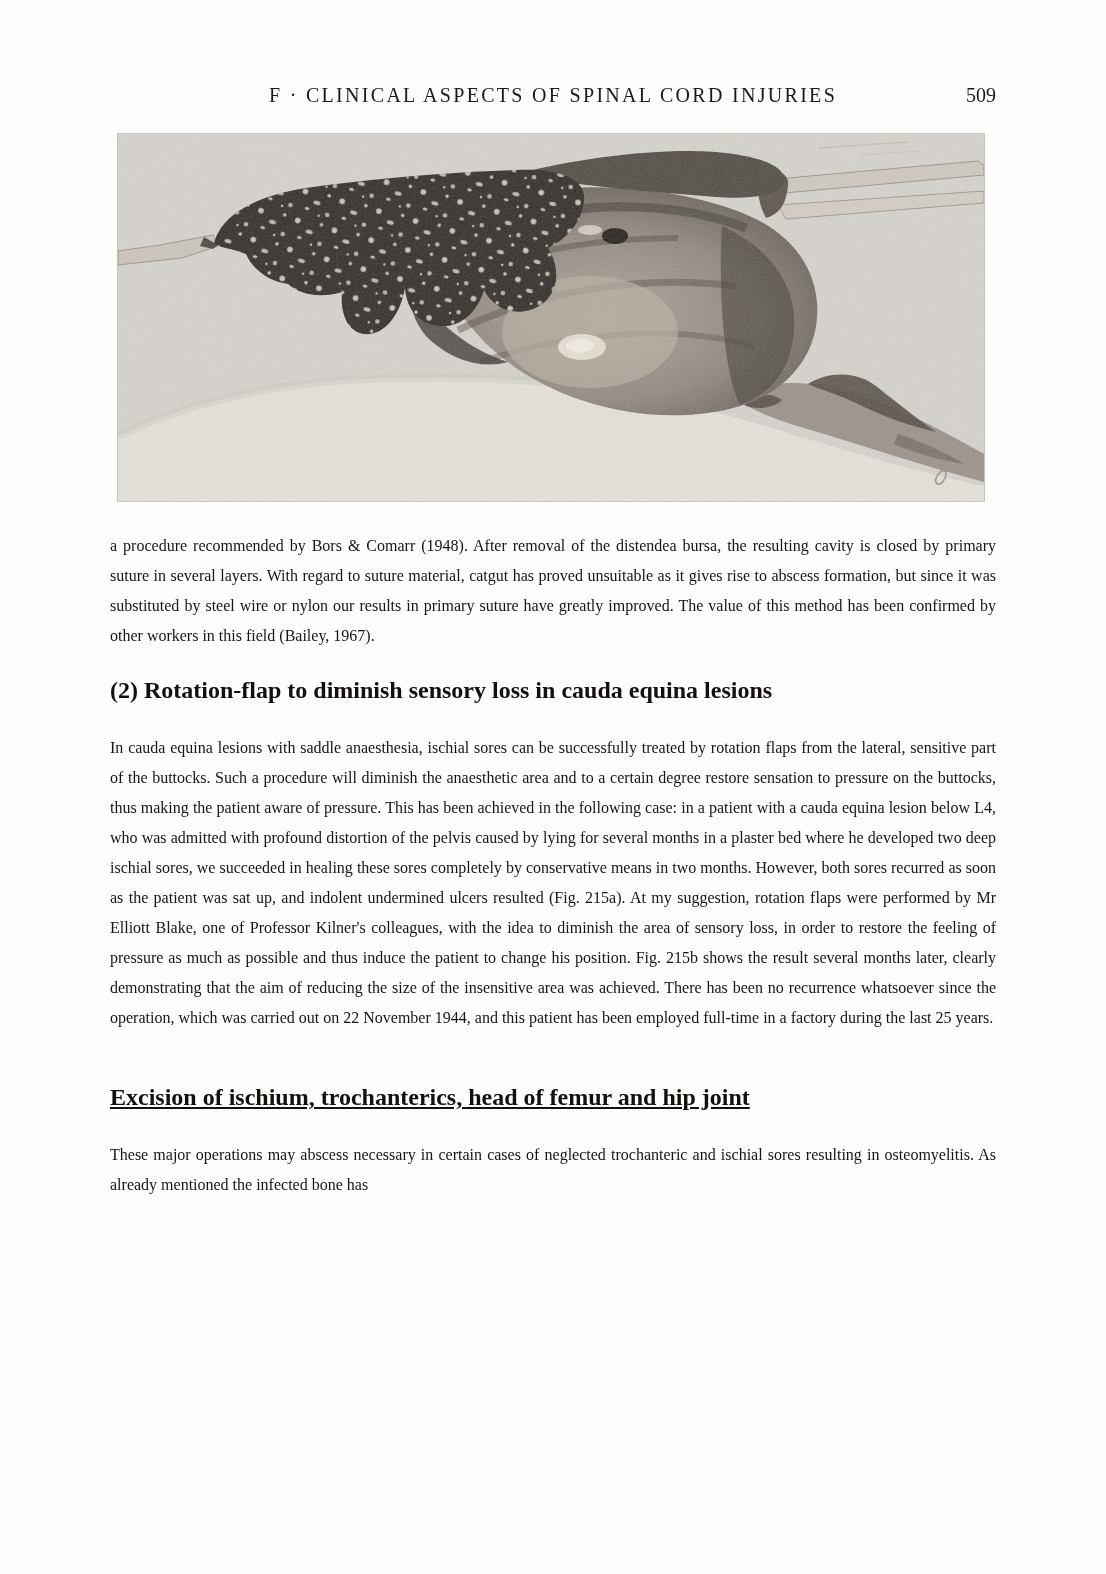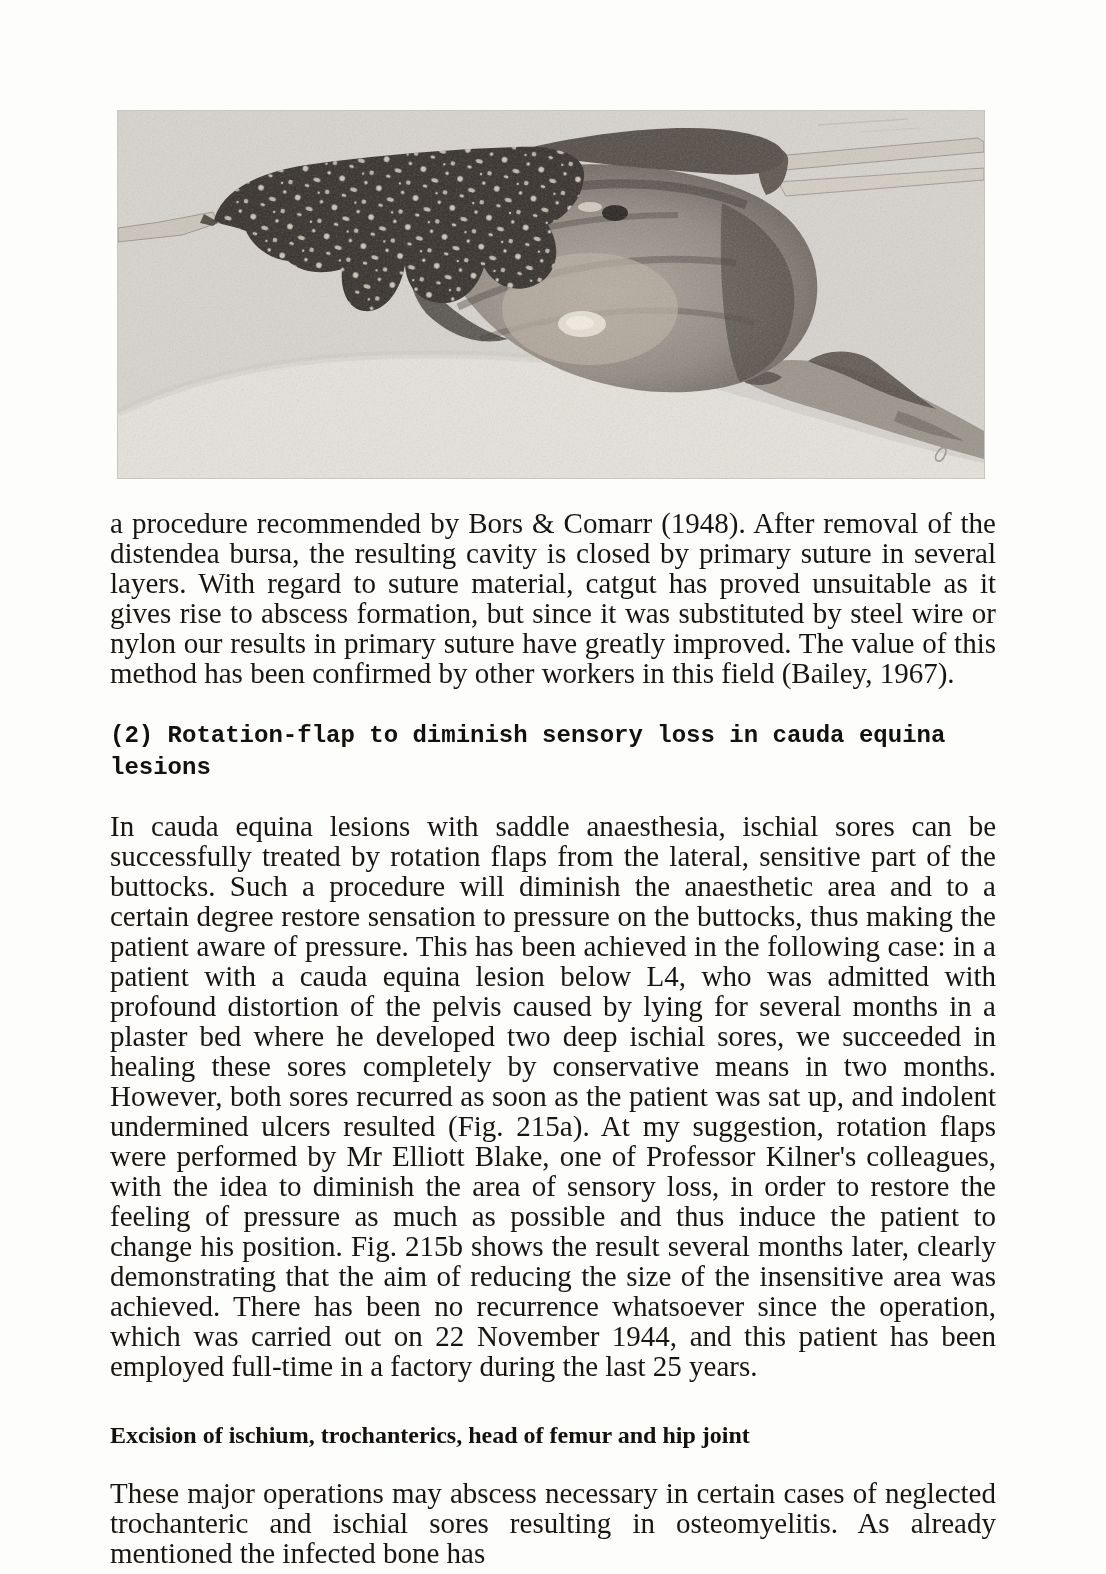--- a/index.html
+++ b/index.html
@@ -43,41 +43,46 @@
   .photo-frame svg { display: block; width: 100%; height: 100%; }
   figcaption {
     margin-top: 15px;
     text-align: center;
     font-variant: small-caps;
     letter-spacing: 3px;
     font-size: 20px;
     color: #1c1916;
   }
   p.body-text {
-    font-size: 29px;
+    font-size: 16px;
     line-height: 30px;
     text-align: justify;
     color: var(--ink);
   }
   p.para-continuation { margin-top: 30px; }
   h2.section-heading {
     font-size: 24px;
     line-height: 32px;
     font-weight: bold;
     color: #13100d;
   }
-  h2.first-heading { margin-top: 32px; font-family: Liberation Mono, monospace; }
-  h2.second-heading { margin-top: 38px; }
+  h2.first-heading { margin-top: 23px; }
+  h2.second-heading { margin-top: 48px; text-decoration: underline; }
   h2 + p.body-text { margin-top: 27px; }
 </style>
 </head>
 <body>
 
 <div class="page">
 
+  <div class="running-head">
+    <span></span>
+    <div class="head-title">F · CLINICAL ASPECTS OF SPINAL CORD INJURIES</div>
+    <div class="page-number">509</div>
+  </div>
 
   <figure class="plate">
     <div class="photo-frame">
 
       <svg viewBox="0 0 866 367" preserveAspectRatio="none">
         <defs>
           <radialGradient id="bulb" cx="46%" cy="56%" r="68%">
             <stop offset="0%" stop-color="#b1a79c"></stop>
             <stop offset="55%" stop-color="#918881"></stop>
             <stop offset="100%" stop-color="#5d564f"></stop>

